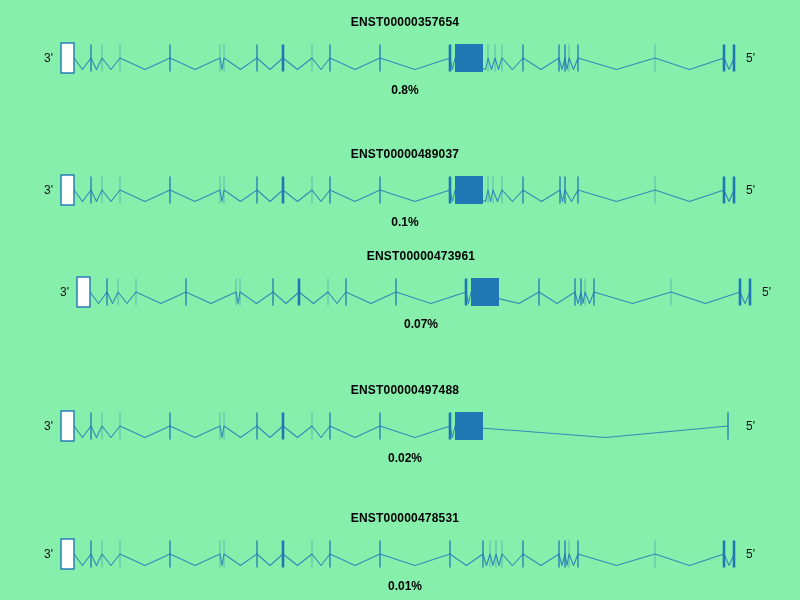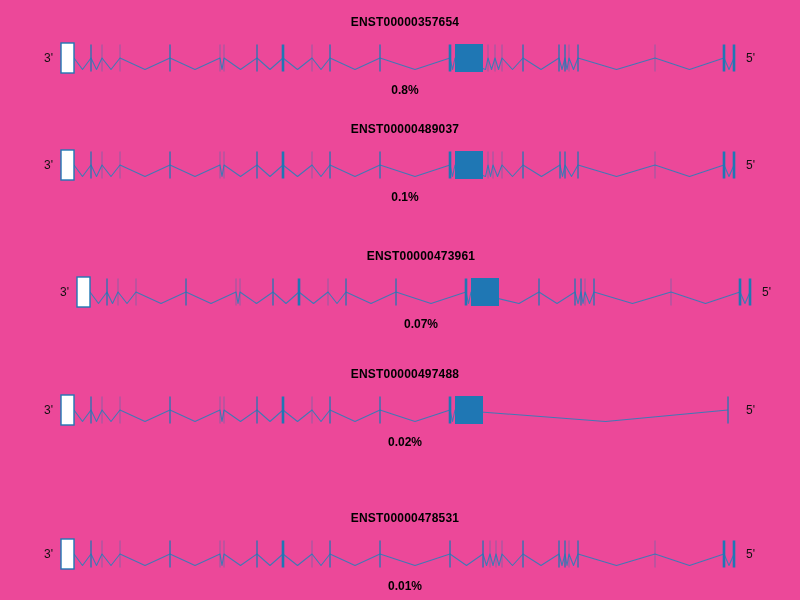--- a/index.html
+++ b/index.html
@@ -5,21 +5,21 @@
   html, body {
     margin: 0;
     padding: 0;
     background: #ffffff;
     font-family: "Liberation Sans", sans-serif;
   }
   #figure {
     position: relative;
     width: 800px;
     height: 600px;
-    background: #ec4899;
+    background: #86efac;
     overflow: hidden;
   }
   .trow {
     position: absolute;
     left: 0;
     width: 800px;
     height: 120px;
   }
   .ttitle {
     position: absolute;
@@ -84,21 +84,21 @@
         <line x1="569" x2="569" y1="12.5" y2="39.5" stroke="#1f77b4" stroke-width="1" stroke-opacity="0.45"></line>
         <line x1="578" x2="578" y1="12.5" y2="39.5" stroke="#1f77b4" stroke-width="1.6" stroke-opacity="0.8"></line>
         <line x1="655" x2="655" y1="12.5" y2="39.5" stroke="#1f77b4" stroke-width="1" stroke-opacity="0.45"></line>
         <line x1="724" x2="724" y1="12.5" y2="39.5" stroke="#1f77b4" stroke-width="2.6" stroke-opacity="1"></line>
         <line x1="734" x2="734" y1="12.5" y2="39.5" stroke="#1f77b4" stroke-width="2.6" stroke-opacity="1"></line>
         <text x="53" y="30" text-anchor="end" class="endlabel">3'</text>
         <text x="746" y="30" text-anchor="start" class="endlabel">5'</text>
       </svg>
       <div class="tpct">0.8%</div>
     </div>
-    <div class="trow" style="top: 107px;">
+    <div class="trow" style="top: 132px;">
       <div class="ttitle">ENST00000489037</div>
       <svg width="800" height="52" class="tsvg">
         <path d="M 74 26 L 82.5 37.5 L 91 26 L 96.5 37.5 L 102 26 L 111 37.5 L 120 26 L 145 37.5 L 170 26 L 195 37.5 L 220 26 L 222 37.5 L 224 26 L 240.5 37.5 L 257 26 L 270 37.5 L 283 26 L 297.5 37.5 L 312 26 L 321 37.5 L 330 26 L 355 37.5 L 380 26 L 415 37.5 L 450 26 L 452.5 37.5 L 455 26 L 485.5 37.5 L 488 26 L 490.5 37.5 L 493 26 L 497.5 37.5 L 502 26 L 512.5 37.5 L 523 26 L 541.5 37.5 L 560 26 L 562.5 37.5 L 565 26 L 571.5 37.5 L 578 26 L 616.5 37.5 L 655 26 L 689.5 37.5 L 724 26 L 729 37.5 L 734 26" fill="none" stroke="#2f7db8" stroke-width="1.1" stroke-opacity="0.9" stroke-linejoin="round"></path>
         <rect x="61" y="11" width="13" height="30" fill="#ffffff" stroke="#1f77b4" stroke-width="1.4"></rect>
         <line x1="91" x2="91" y1="12.5" y2="39.5" stroke="#1f77b4" stroke-width="1.6" stroke-opacity="0.8"></line>
         <line x1="102" x2="102" y1="12.5" y2="39.5" stroke="#1f77b4" stroke-width="1" stroke-opacity="0.45"></line>
         <line x1="120" x2="120" y1="12.5" y2="39.5" stroke="#1f77b4" stroke-width="1" stroke-opacity="0.45"></line>
         <line x1="170" x2="170" y1="12.5" y2="39.5" stroke="#1f77b4" stroke-width="1.6" stroke-opacity="0.8"></line>
         <line x1="220" x2="220" y1="12.5" y2="39.5" stroke="#1f77b4" stroke-width="1" stroke-opacity="0.45"></line>
         <line x1="224" x2="224" y1="12.5" y2="39.5" stroke="#1f77b4" stroke-width="1" stroke-opacity="0.45"></line>
@@ -148,21 +148,21 @@
         <line x1="569" x2="569" y1="12.5" y2="39.5" stroke="#1f77b4" stroke-width="1" stroke-opacity="0.45"></line>
         <line x1="578" x2="578" y1="12.5" y2="39.5" stroke="#1f77b4" stroke-width="1.6" stroke-opacity="0.8"></line>
         <line x1="655" x2="655" y1="12.5" y2="39.5" stroke="#1f77b4" stroke-width="1" stroke-opacity="0.45"></line>
         <line x1="724" x2="724" y1="12.5" y2="39.5" stroke="#1f77b4" stroke-width="2.6" stroke-opacity="1"></line>
         <line x1="734" x2="734" y1="12.5" y2="39.5" stroke="#1f77b4" stroke-width="2.6" stroke-opacity="1"></line>
         <text x="53" y="30" text-anchor="end" class="endlabel">3'</text>
         <text x="746" y="30" text-anchor="start" class="endlabel">5'</text>
       </svg>
       <div class="tpct">0.07%</div>
     </div>
-    <div class="trow" style="top: 352px;">
+    <div class="trow" style="top: 368px;">
       <div class="ttitle">ENST00000497488</div>
       <svg width="800" height="52" class="tsvg">
         <path d="M 74 26 L 82.5 37.5 L 91 26 L 96.5 37.5 L 102 26 L 111 37.5 L 120 26 L 145 37.5 L 170 26 L 195 37.5 L 220 26 L 222 37.5 L 224 26 L 240.5 37.5 L 257 26 L 270 37.5 L 283 26 L 297.5 37.5 L 312 26 L 321 37.5 L 330 26 L 355 37.5 L 380 26 L 415 37.5 L 450 26 L 452.5 37.5 L 455 26 L 605.5 37.5 L 728 26" fill="none" stroke="#2f7db8" stroke-width="1.1" stroke-opacity="0.9" stroke-linejoin="round"></path>
         <rect x="61" y="11" width="13" height="30" fill="#ffffff" stroke="#1f77b4" stroke-width="1.4"></rect>
         <line x1="91" x2="91" y1="12.5" y2="39.5" stroke="#1f77b4" stroke-width="1.6" stroke-opacity="0.8"></line>
         <line x1="102" x2="102" y1="12.5" y2="39.5" stroke="#1f77b4" stroke-width="1" stroke-opacity="0.45"></line>
         <line x1="120" x2="120" y1="12.5" y2="39.5" stroke="#1f77b4" stroke-width="1" stroke-opacity="0.45"></line>
         <line x1="170" x2="170" y1="12.5" y2="39.5" stroke="#1f77b4" stroke-width="1.6" stroke-opacity="0.8"></line>
         <line x1="220" x2="220" y1="12.5" y2="39.5" stroke="#1f77b4" stroke-width="1" stroke-opacity="0.45"></line>
         <line x1="224" x2="224" y1="12.5" y2="39.5" stroke="#1f77b4" stroke-width="1" stroke-opacity="0.45"></line>

